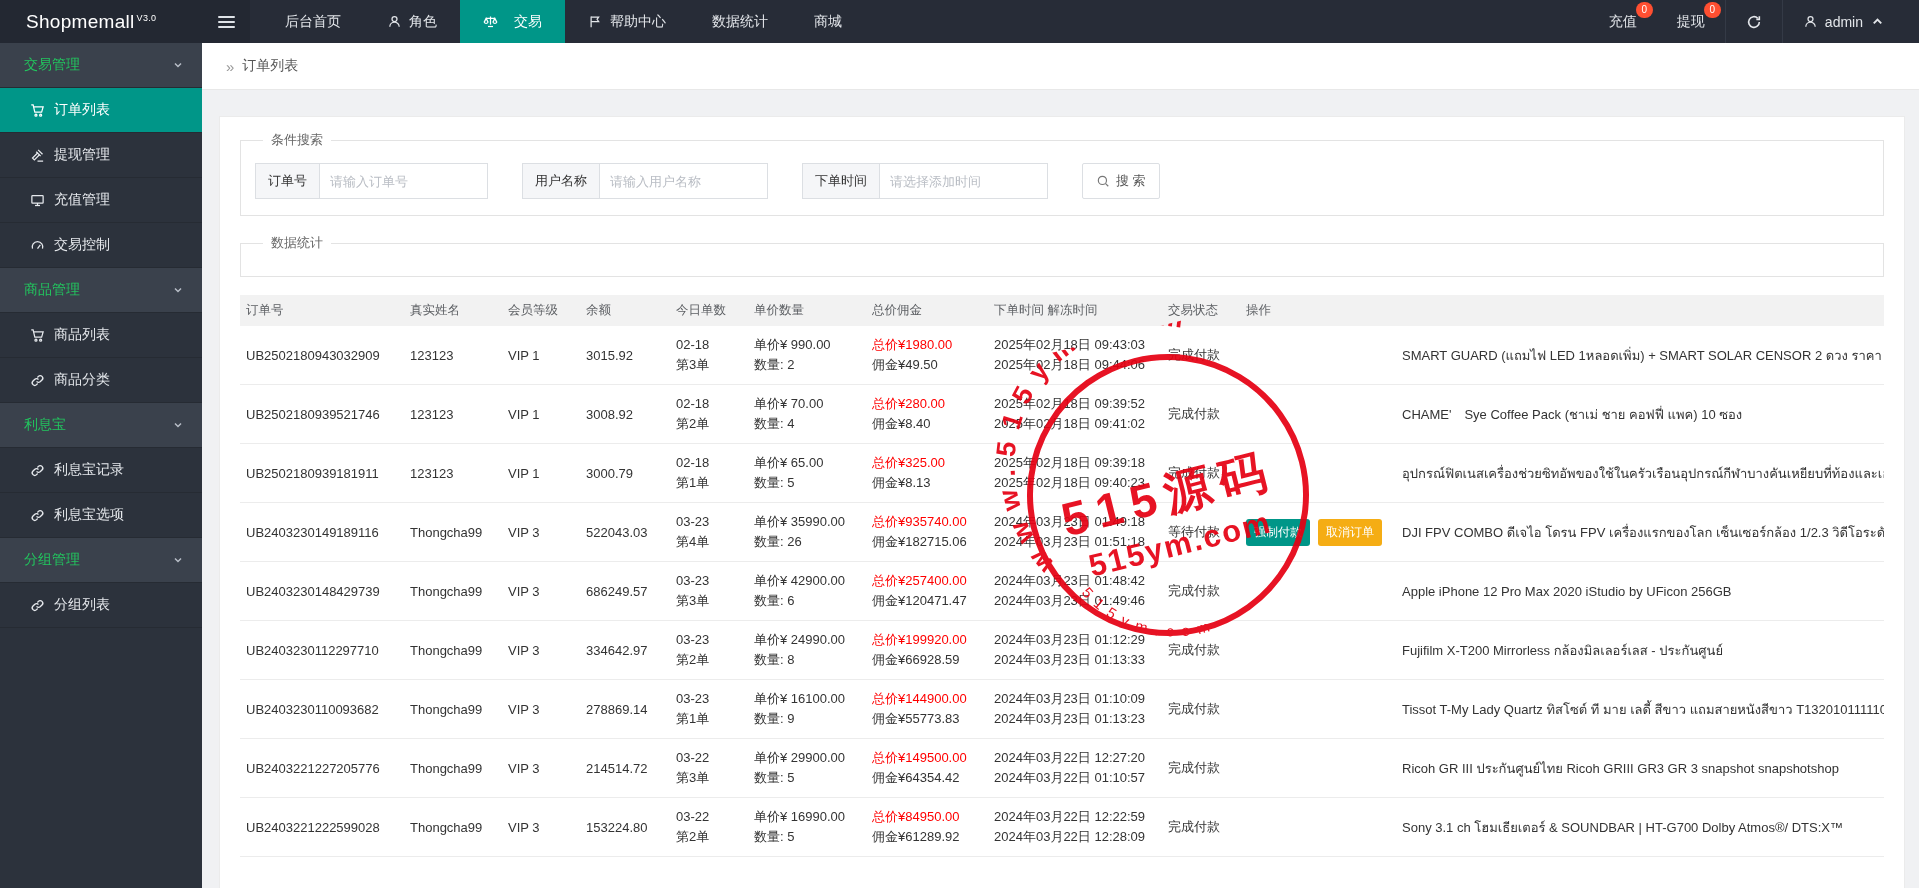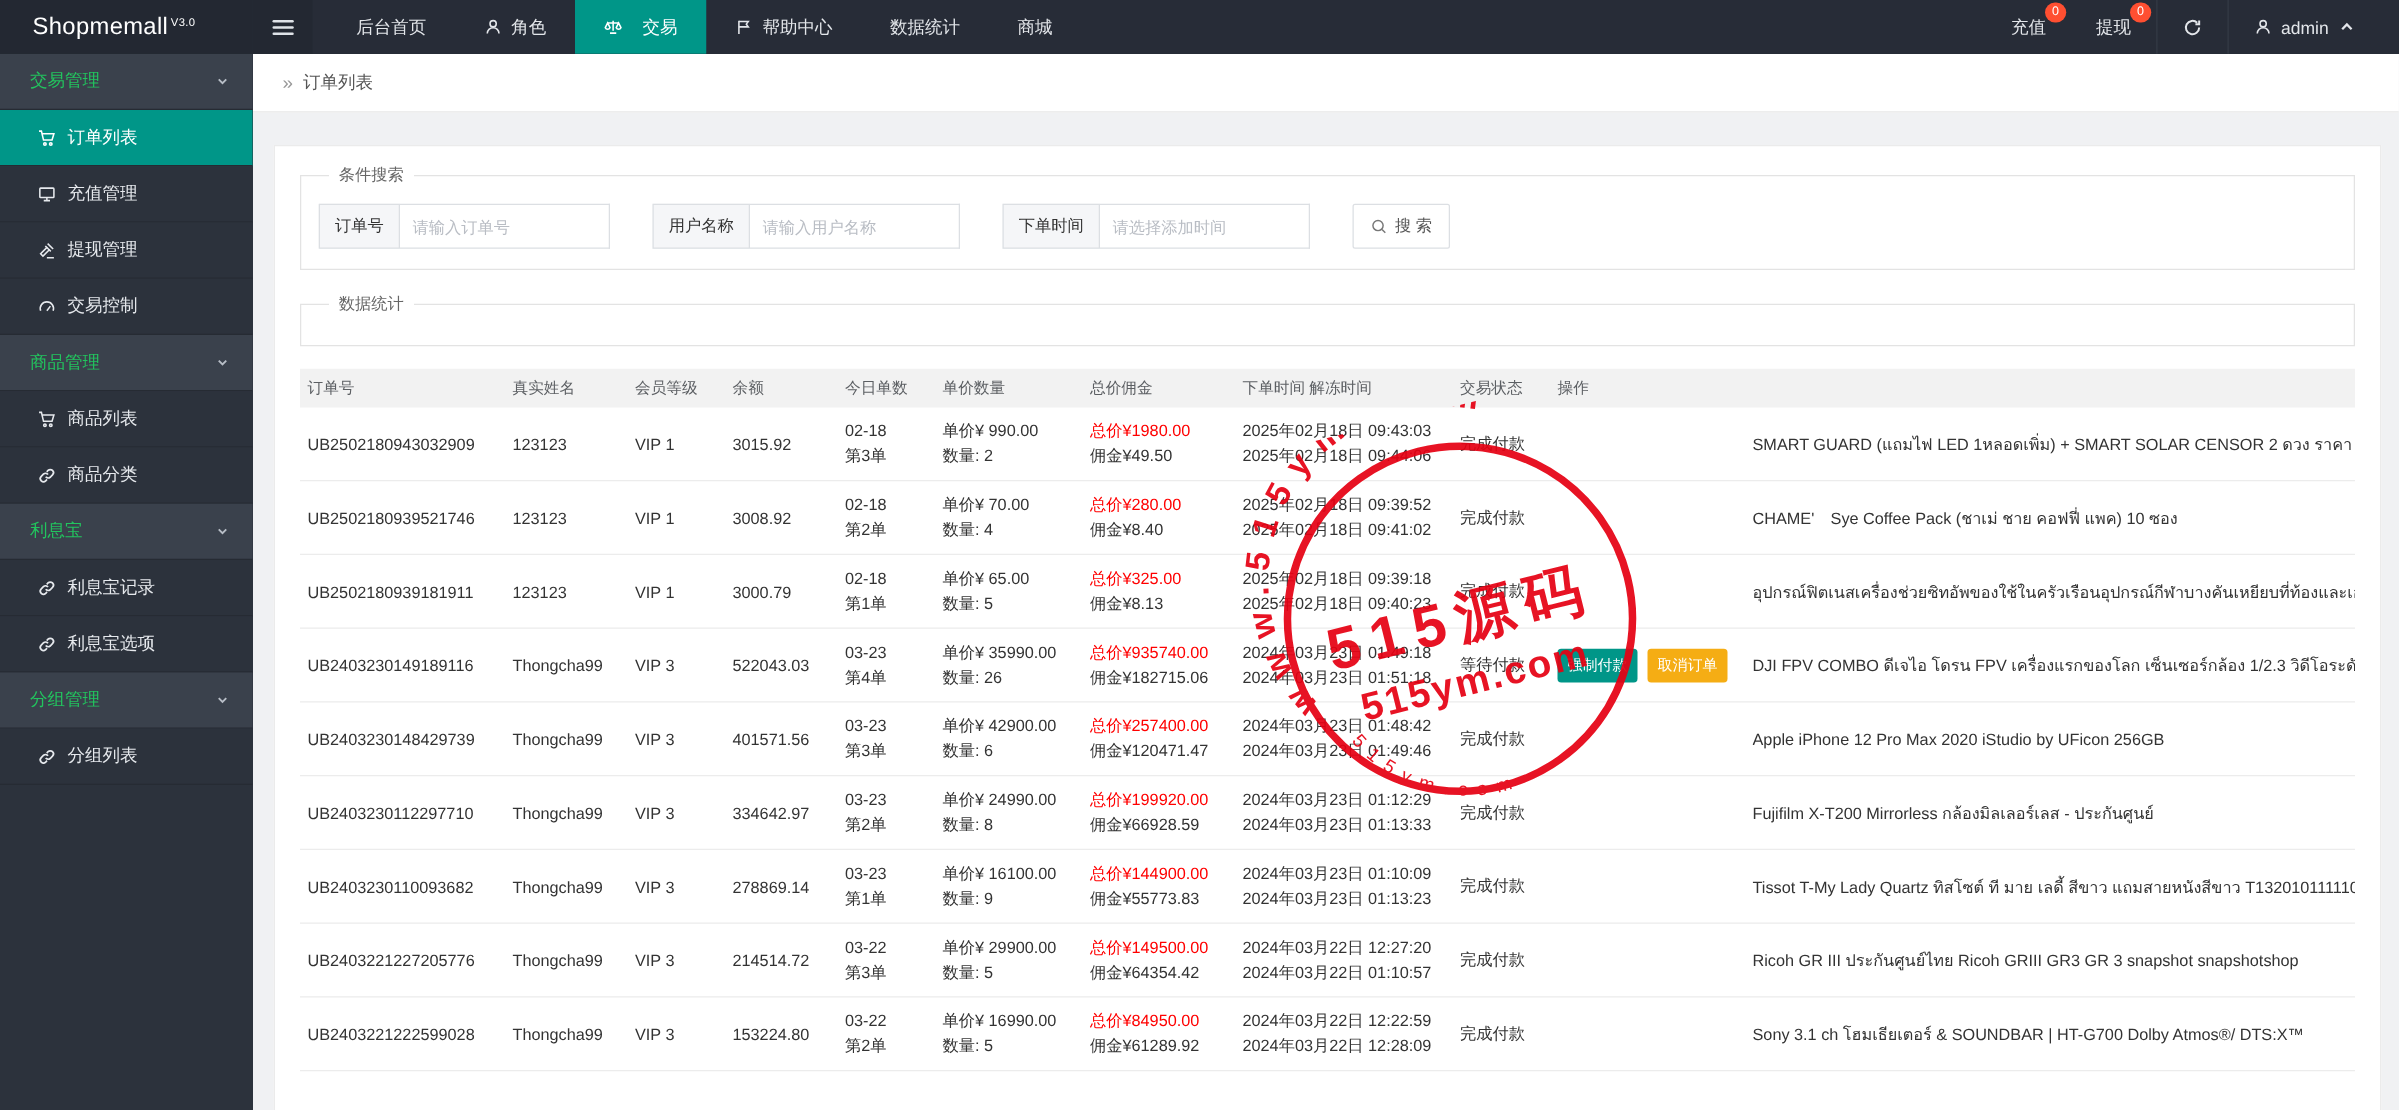--- a/index.html
+++ b/index.html
@@ -176,37 +176,37 @@
           <path d="M2 3h3l2.7 11.5h10.9l2.4-8.2H6.2"></path>
           <circle cx="9.5" cy="19.5" r="1.6"></circle>
           <circle cx="17" cy="19.5" r="1.6"></circle>
         </svg>
       </span>
     <span class="side-label">订单列表</span>
   </div>
     <div class="side-item">
     <span class="side-ic" style="display:flex">
         <svg viewBox="0 0 24 24" fill="none" stroke="currentColor" stroke-width="2" style="width: 15px; height: 15px;">
-          <rect x="3" y="4" width="18" height="12" rx="1"></rect>
-          <line x1="12" y1="16" x2="12" y2="20"></line>
-          <line x1="8" y1="20" x2="16" y2="20"></line>
-        </svg>
-      </span>
-    <span class="side-label">充值管理</span>
-  </div>
-    <div class="side-item">
-    <span class="side-ic" style="display:flex">
-        <svg viewBox="0 0 24 24" fill="none" stroke="currentColor" stroke-width="2" style="width: 15px; height: 15px;">
           <path d="M13 3l7 7"></path>
           <path d="M10 6l7 7"></path>
           <path d="M12.5 7.5L4 16l3 3 8.5-8.5"></path>
           <line x1="12" y1="21" x2="21" y2="21"></line>
         </svg>
       </span>
     <span class="side-label">提现管理</span>
+  </div>
+    <div class="side-item">
+    <span class="side-ic" style="display:flex">
+        <svg viewBox="0 0 24 24" fill="none" stroke="currentColor" stroke-width="2" style="width: 15px; height: 15px;">
+          <rect x="3" y="4" width="18" height="12" rx="1"></rect>
+          <line x1="12" y1="16" x2="12" y2="20"></line>
+          <line x1="8" y1="20" x2="16" y2="20"></line>
+        </svg>
+      </span>
+    <span class="side-label">充值管理</span>
   </div>
     <div class="side-item">
     <span class="side-ic" style="display:flex">
         <svg viewBox="0 0 24 24" fill="none" stroke="currentColor" stroke-width="2" style="width: 15px; height: 15px;">
           <path d="M4 17a8.5 8.5 0 1 1 16 0"></path>
           <line x1="12" y1="17" x2="16.5" y2="11"></line>
         </svg>
       </span>
     <span class="side-label">交易控制</span>
   </div>
@@ -424,21 +424,21 @@
               <div>2024年03月23日 01:51:18</div>
     </div>
     <div class="td c-status">等待付款</div>
     <div class="td c-ops"><button class="btn-op op-force">强制付款</button><button class="btn-op op-cancel">取消订单</button></div>
     <div class="td c-product">DJI FPV COMBO ดีเจไอ โดรน FPV เครื่องแรกของโลก เซ็นเซอร์กล้อง 1/2.3 วิดีโอระดับ 4K</div>
   </div>
           <div class="trow">
     <div class="td c-order">UB2403230148429739</div>
     <div class="td c-name">Thongcha99</div>
     <div class="td c-vip">VIP 3</div>
-    <div class="td c-bal">401571.56</div>
+    <div class="td c-bal">686249.57</div>
     <div class="td c-day two-line">
       <div>03-23</div>
               <div>第3单</div>
     </div>
     <div class="td c-price two-line">
       <div>单价¥ 42900.00</div>
               <div>数量: 6</div>
     </div>
     <div class="td c-total two-line">
       <div class="red">总价¥257400.00</div>

